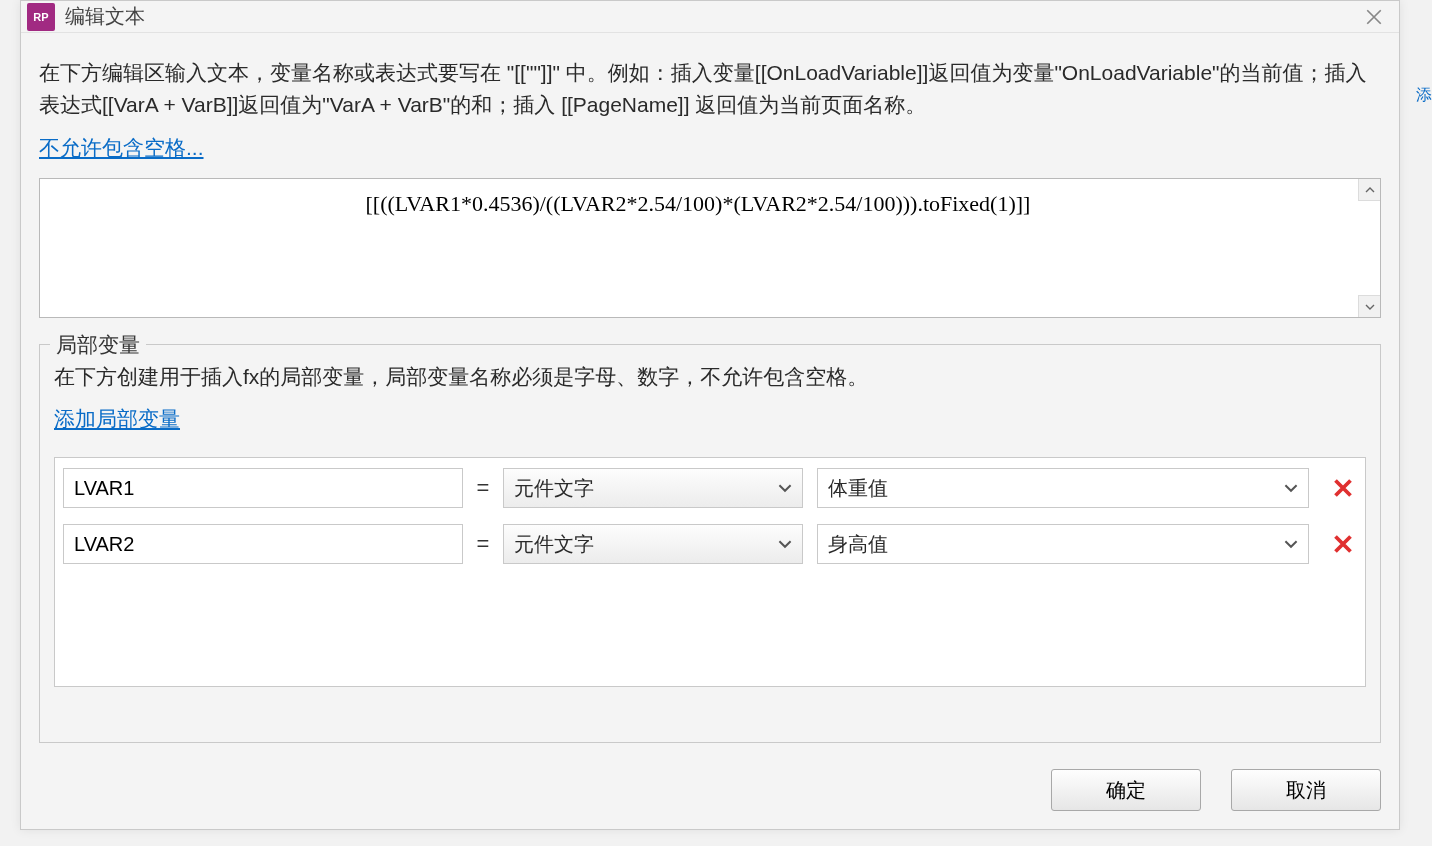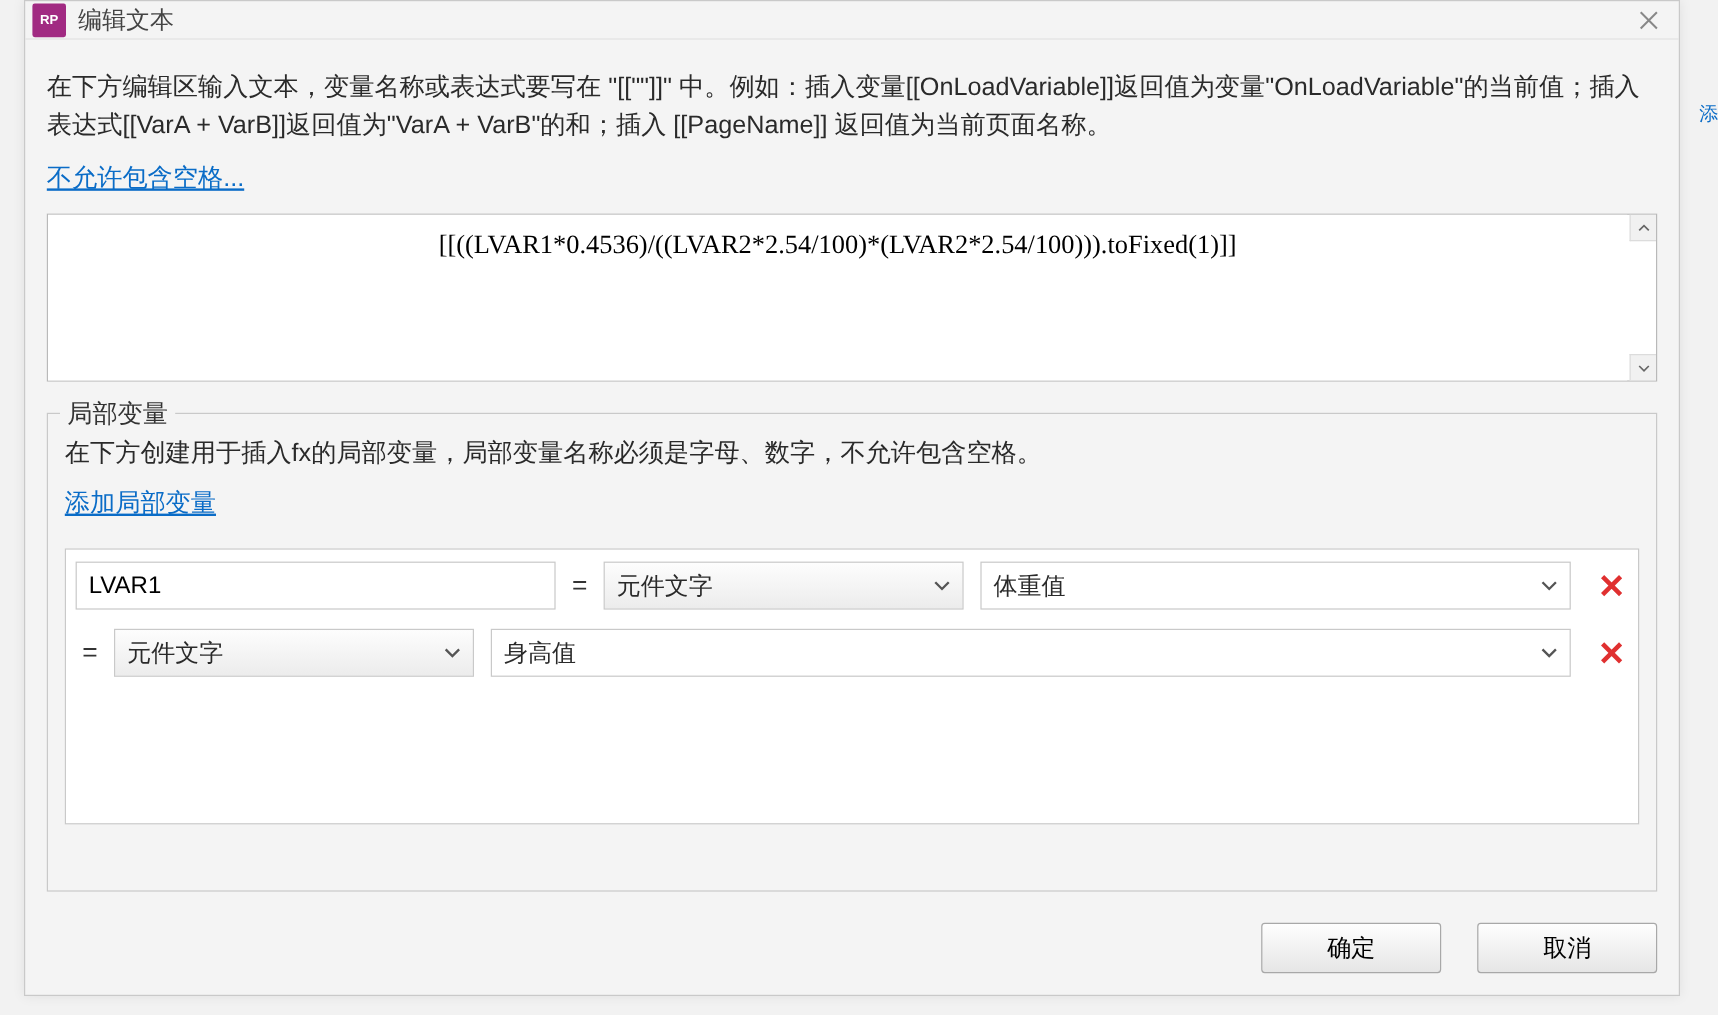--- a/index.html
+++ b/index.html
@@ -296,20 +296,21 @@
               </span>
           </div>
           <div class="del">
             <svg viewBox="0 0 16 16">
                 <path d="M2 2 L14 14 M14 2 L2 14" stroke="currentColor" stroke-width="3" fill="none"></path>
               </svg>
           </div>
         </div>
 
         <div class="var-row">
+          <input class="var-name" value="LVAR2" style="">
           <div class="eq">=</div>
           <div class="select type">
             <span>元件文字</span>
             <span class="caret">
                 <svg viewBox="0 0 10 10">
                   <path d="M1 3 L5 7 L9 3" stroke="currentColor" stroke-width="1.4" fill="none"></path>
                 </svg>
               </span>
           </div>
           <div class="select widget">

